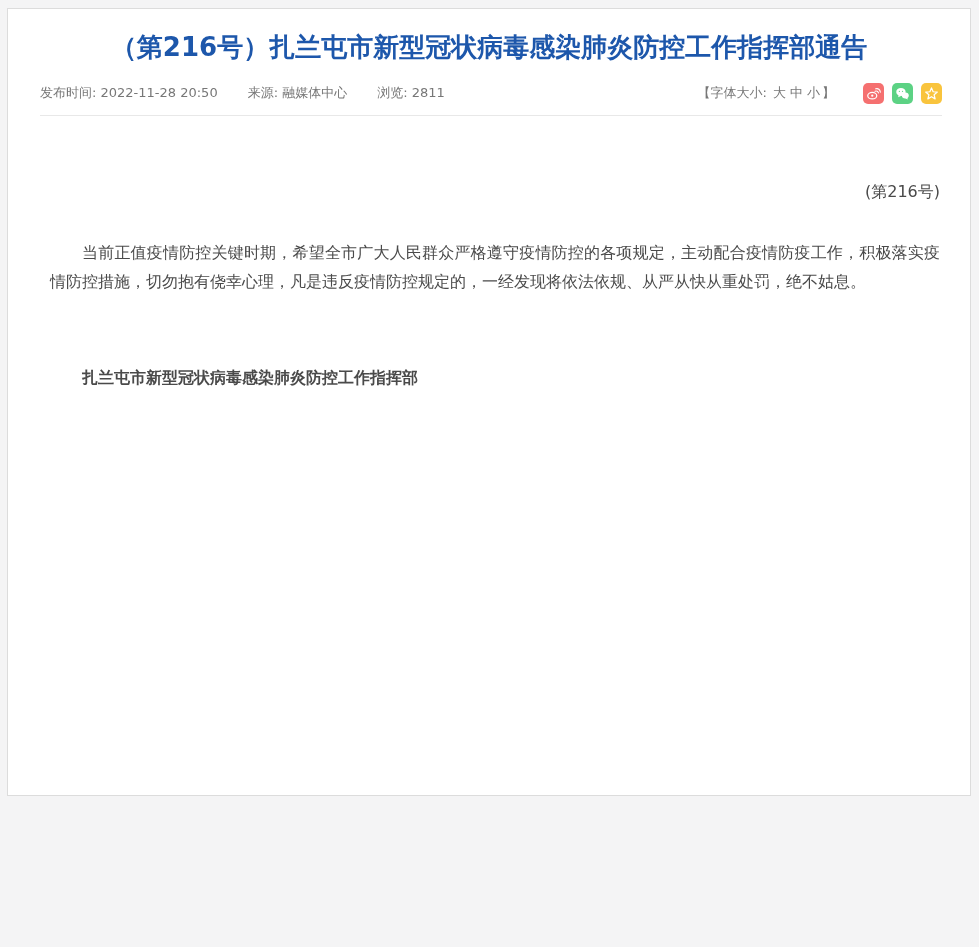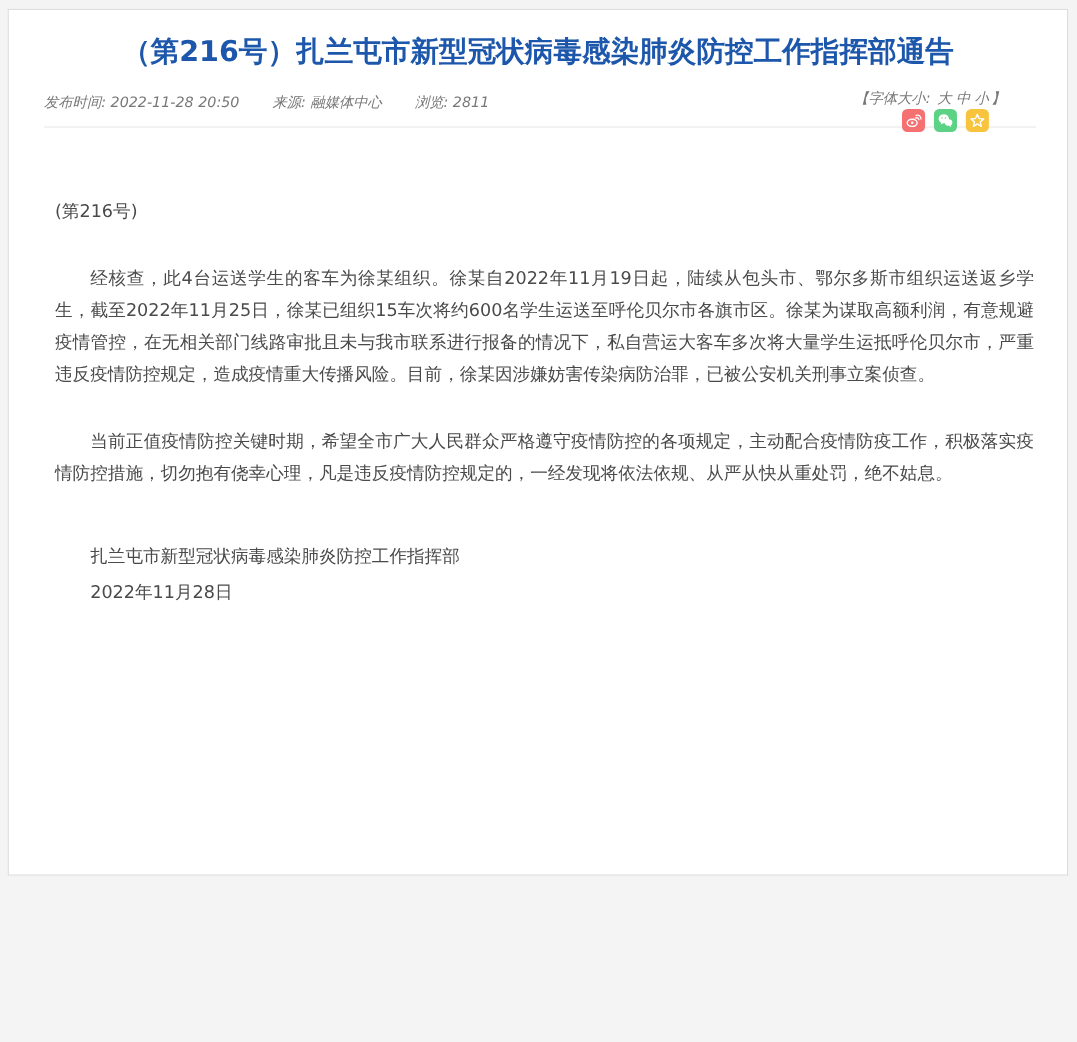--- a/index.html
+++ b/index.html
@@ -19,29 +19,29 @@
   .page-title {
     margin-top: 20px;
     text-align: center;
     font-size: 26px;
     font-weight: bold;
     color: #1d57ab;
     line-height: 36px;
   }
   .meta-bar {
     display: flex;
+    align-items: center;
     margin: 16px 28px 0 32px;
     font-size: 13px;
     color: #777777;
     height: 24px;
-    font-style: italic;
   }
   .meta-left { display: flex; align-items: center; gap: 30px; }
   .meta-item { white-space: nowrap; }
-  .meta-right { margin-left: auto; display: flex; align-items: center; flex-direction: column; }
+  .meta-right { margin-left: auto; display: flex; align-items: center; }
   .fontsize-ctl { color: #777; font-size: 13px; margin-right: 28px; }
   .fontsize-ctl span.opt { cursor: pointer; margin: 0 2px; }
   .share-icons { display: flex; gap: 8px; }
   .share-btn {
     width: 21px; height: 21px;
     border: none; border-radius: 5px;
     display: flex; align-items: center; justify-content: center;
     cursor: pointer; padding: 0;
   }
   .share-btn svg { display: block; }
@@ -50,28 +50,28 @@
     border-top: 1px solid #e8e8e8;
     margin: 10px 28px 0 32px;
   }
   .article {
     padding: 18px 30px 0 42px;
     font-size: 16px;
     color: #4a4a4a;
     line-height: 29px;
   }
   .doc-title { text-align: center; }
-  .doc-number { text-align: left; margin-top: 43px; }
+  .doc-number { text-align: right; margin-top: 43px; }
   .article p.para {
     text-indent: 2em;
     text-align: justify;
     margin-top: 32px;
   }
   .article p.para:first-of-type { margin-top: 108px; }
-  .signature { text-indent: 2em; margin-top: 47px; }
+  .signature { text-indent: 2em; margin-top: 67px; font-weight: bold; }
   .sign-date { text-indent: 2em; margin-top: 4px; }
 </style>
 </head>
 <body>
 
 <div class="content-box">
 
   <h1 class="page-title">（第216号）扎兰屯市新型冠状病毒感染肺炎防控工作指挥部通告</h1>
 
   <div class="meta-bar">
@@ -116,20 +116,18 @@
         </button>
       </span>
     </div>
   </div>
 
   <hr class="divider">
 
   <div class="article">
     <p class="doc-number">(第216号)</p>
 
-    <p class="para">经核查，此4台运送学生的客车为徐某组织。徐某自2022年11月19日起，陆续从包头市、鄂尔多斯市组织运送返乡学生，截至2022年11月25日，徐某已组织15车次将约600名学生运送至呼伦贝尔市各旗市区。徐某为谋取高额利润，有意规避疫情管控，在无相关部门线路审批且未与我市联系进行报备的情况下，私自营运大客车多次将大量学生运抵呼伦贝尔市，严重违反疫情防控规定，造成疫情重大传播风险。目前，徐某因涉嫌妨害传染病防治罪，已被公安机关刑事立案侦查。</p>
     <p class="para">当前正值疫情防控关键时期，希望全市广大人民群众严格遵守疫情防控的各项规定，主动配合疫情防疫工作，积极落实疫情防控措施，切勿抱有侥幸心理，凡是违反疫情防控规定的，一经发现将依法依规、从严从快从重处罚，绝不姑息。</p>
 
     <p class="signature">扎兰屯市新型冠状病毒感染肺炎防控工作指挥部</p>
-    <p class="sign-date">2022年11月28日</p>
   </div>
 
 </div>
 
 </body></html>

